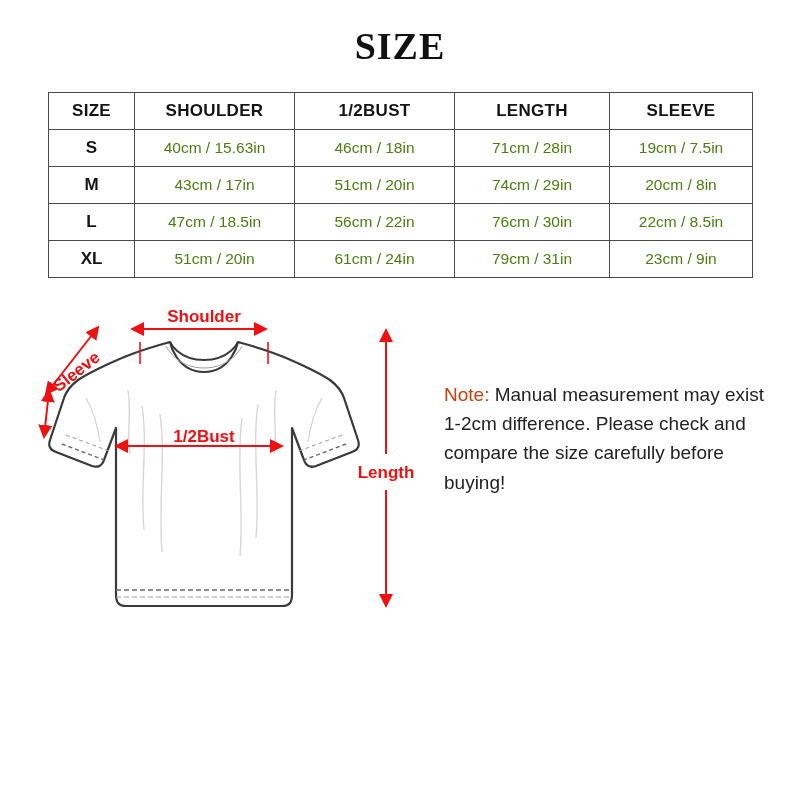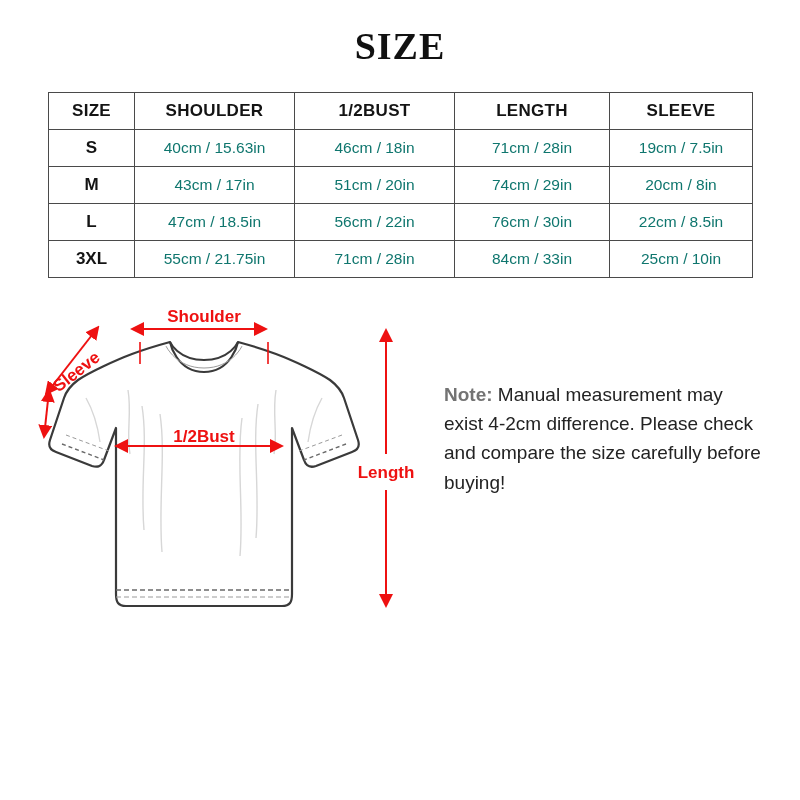--- a/index.html
+++ b/index.html
@@ -53,21 +53,21 @@
     letter-spacing: 0.3px;
   }
   table.size-table td.size-cell {
     font-size: 17px;
     font-weight: bold;
     color: #141414;
   }
   table.size-table td.val-cell {
     font-size: 15.5px;
     font-weight: normal;
-    color: #0f766e;
+    color: #4d7c0f;
     margin-left: 12px;
   }
   
   col.c0 { width: 86px; }
   col.c1 { width: 160px; }
   col.c2 { width: 160px; }
   col.c3 { width: 155px; }
   col.c4 { width: 143px; }
 
   
@@ -87,22 +87,22 @@
   #note-block {
     position: absolute;
     left: 444px;
     top: 94px;
     width: 320px;
     font-size: 19px;
     line-height: 1.55;
     color: #232323;
   }
   #note-block .note-label {
-    font-weight: bold;
-    color: #737373;
+    font-weight: normal;
+    color: #c2410c;
   }
 </style>
 </head>
 <body>
 
 <div id="title">SIZE</div>
 
 <div id="size-table-wrap">
   <table class="size-table">
     <colgroup>
@@ -137,25 +137,25 @@
         <td class="val-cell">20cm / 8in</td>
       </tr>
       <tr>
         <td class="size-cell">L</td>
         <td class="val-cell">47cm / 18.5in</td>
         <td class="val-cell">56cm / 22in</td>
         <td class="val-cell">76cm / 30in</td>
         <td class="val-cell">22cm / 8.5in</td>
       </tr>
       <tr>
-        <td class="size-cell">3XL</td>
-        <td class="val-cell">55cm / 21.75in</td>
-        <td class="val-cell">71cm / 28in</td>
-        <td class="val-cell">84cm / 33in</td>
-        <td class="val-cell">25cm / 10in</td>
+        <td class="size-cell">XL</td>
+        <td class="val-cell">51cm / 20in</td>
+        <td class="val-cell">61cm / 24in</td>
+        <td class="val-cell">79cm / 31in</td>
+        <td class="val-cell">23cm / 9in</td>
       </tr>
     </tbody>
   </table>
 </div>
 
 <div id="diagram-area">
 
   <svg id="shirt-svg" width="440" height="350" viewBox="0 0 440 350">
     <defs>
       <marker id="arrHead" markerWidth="7" markerHeight="7" refX="6" refY="3.5" orient="auto" markerUnits="strokeWidth">
@@ -234,16 +234,16 @@
     </g>
 
     <g>
       <line x1="366" y1="46" x2="366" y2="160" stroke="#ee1111" stroke-width="2" marker-start="url(#arrTail)"></line>
       <line x1="366" y1="196" x2="366" y2="312" stroke="#ee1111" stroke-width="2" marker-end="url(#arrHead)"></line>
       <text x="366" y="184" text-anchor="middle" font-family="Liberation Sans, sans-serif" font-size="17" font-weight="bold" fill="#ee1111">Length</text>
     </g>
   </svg>
 
   <div id="note-block">
-    <span class="note-label">Note:</span><span> Manual measurement may exist 4-2cm difference. Please check and compare the size carefully before buying!</span>
+    <span class="note-label">Note:</span><span> Manual measurement may exist 1-2cm difference. Please check and compare the size carefully before buying!</span>
   </div>
 
 </div>
 
 </body></html>

